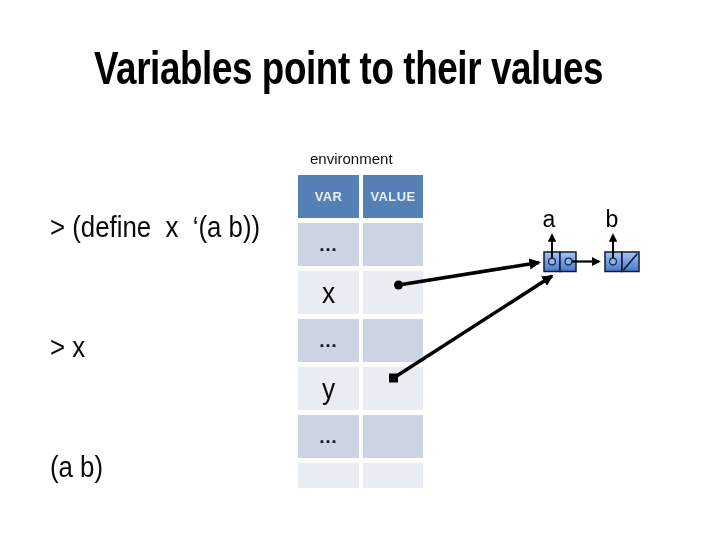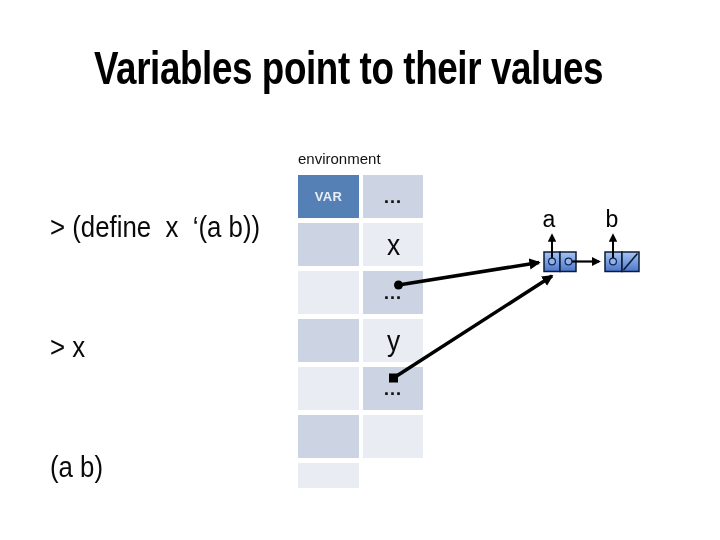--- a/index.html
+++ b/index.html
@@ -22,21 +22,21 @@
   
   .code{
     position:absolute;left:40px;top:127px;
     font-size:30px;line-height:40px;white-space:pre;
     transform:scaleX(0.86);transform-origin:0 0;
     color:#0a0a0a;
   }
 
   
   .env-label{
-    position:absolute;left:288px;top:150px;
+    position:absolute;left:300px;top:150px;
     font-size:15px;color:#111;
   }
 
   
   .env-table{
     position:absolute;left:288px;top:175px;width:145px;
     display:grid;
     grid-template-columns:61px 60px;
     grid-template-rows:43px 43px 43px 43px 43px 43px 25px;
     gap:5px 4px;
@@ -80,20 +80,21 @@
     <div>(a b)</div>
     
     
     
   </div>
 
   <div class="env-label">environment</div>
 
   <div class="env-table">
     <div class="cell hdr">VAR</div>
+    <div class="cell hdr">VALUE</div>
 
     <div class="cell dark">
         <span class="dots">…</span>
       </div>
     <div class="cell dark">
         <span></span>
       </div>
 
     <div class="cell light">
         <span class="var-glyph">x</span>

